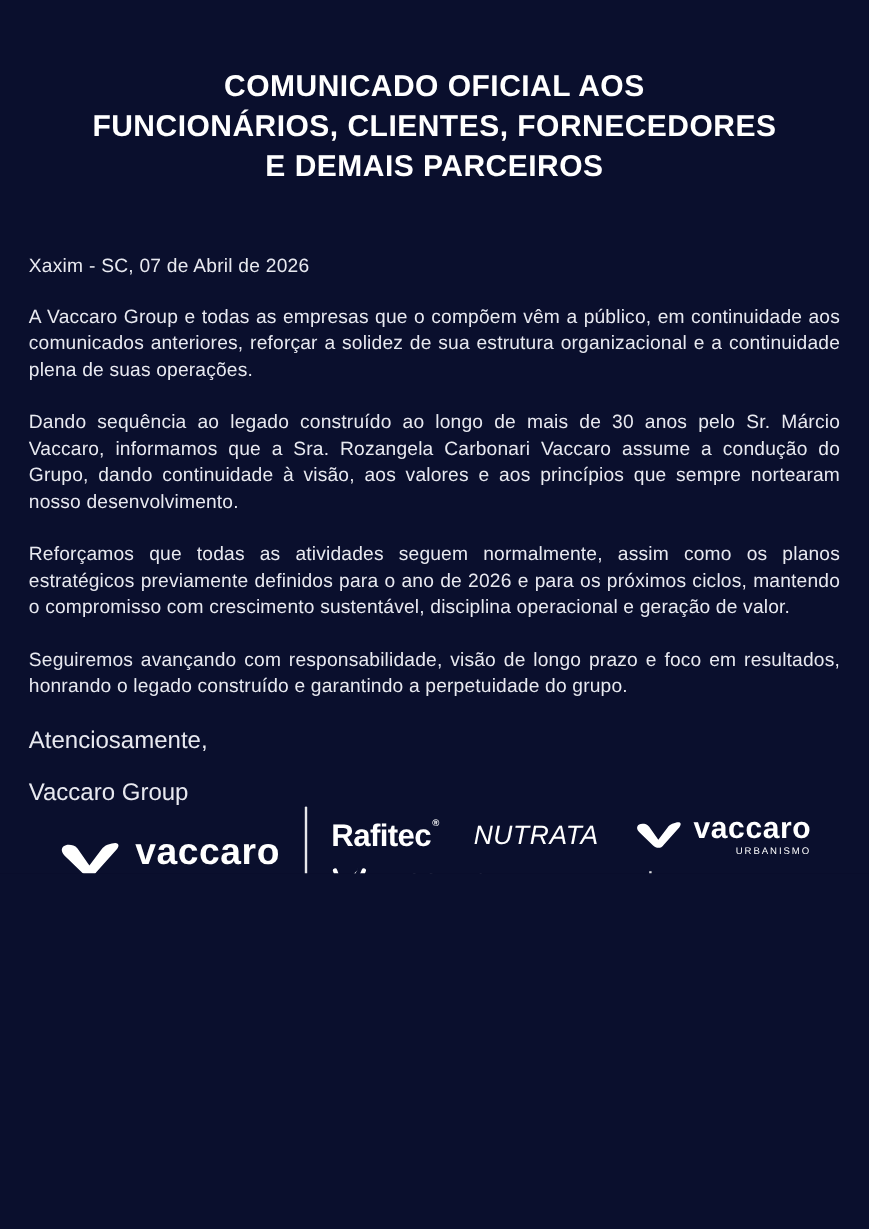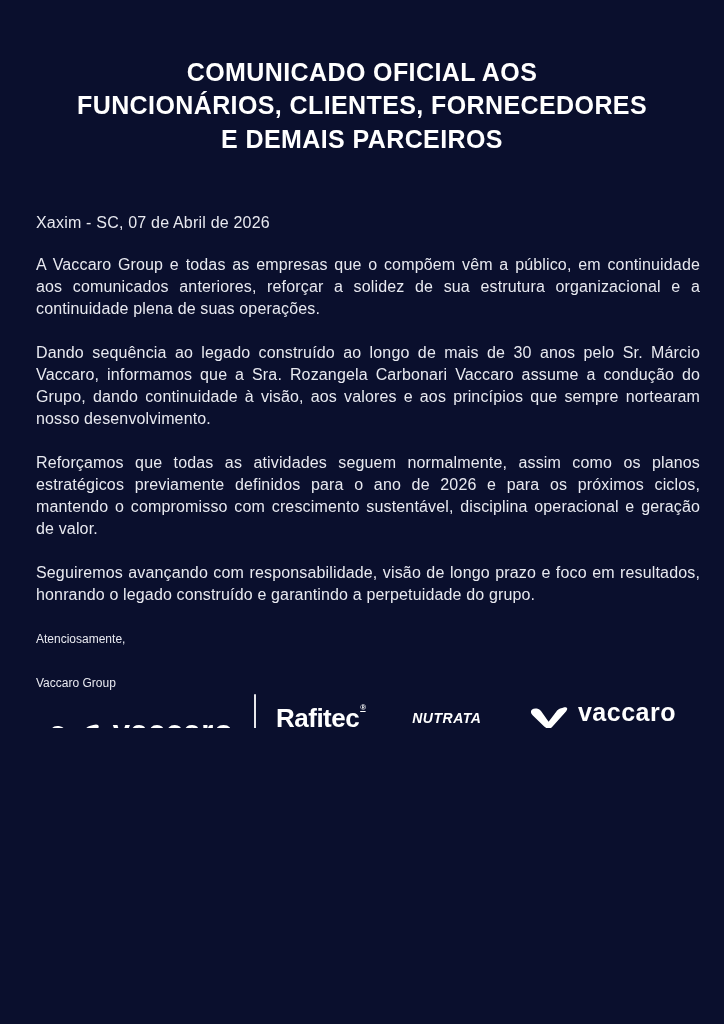--- a/index.html
+++ b/index.html
@@ -27,37 +27,36 @@
     color:var(--title);
     font-size:25px;
     font-weight:bold;
     line-height:1.33;
     letter-spacing:.4px;
   }
   .title span{display:block;}
   
   .content{
     padding:0 24px;
-    margin-left:12px;
   }
   .dateline{
     margin:58px 0 0 0;
     font-size:16px;
     letter-spacing:.2px;
   }
   .content p.par{
     margin:22px 0 0 0;
     font-size:16px;
     line-height:22px;
     letter-spacing:.15px;
     text-align:justify;
   }
   .content p.close{
     margin:22px 0 0 0;
-    font-size:12px;
+    font-size:20px;
     line-height:22px;
   }
   
   .footer{
     margin-top:auto;
     margin-bottom:50px;
     padding:0 48px;
     display:flex;
     align-items:center;
     gap:20px;
@@ -77,25 +76,25 @@
     font-size:10px;letter-spacing:4px;margin-top:3px;opacity:.95;
   }
   .v-divider{
     width:2px;height:90px;background:rgba(255,255,255,.9);
     flex:none;border-radius:1px;
   }
   .brand-rows{flex:1;display:flex;flex-direction:column;gap:9px;}
   .brand-row{display:flex;align-items:center;justify-content:space-between;}
   .brand{display:flex;align-items:center;}
   .rafitec{
-    font-size:26px;font-weight:bold;letter-spacing:-.5px;position:relative;text-decoration:underline;
+    font-size:26px;font-weight:bold;letter-spacing:-.5px;position:relative;
   }
   .rafitec sup{font-size:8px;position:relative;top:-11px;left:1px;}
   .nutrata{
-    font-size:14px;font-weight:bold;font-style:italic;letter-spacing:.5px;
+    font-size:22px;font-weight:normal;font-style:italic;letter-spacing:.5px;
   }
   .urbanismo{gap:9px;}
   .urbanismo .word-main{font-size:25px;}
   .stack{display:flex;flex-direction:column;align-items:flex-end;}
   .stack .word-sub{font-size:8px;letter-spacing:1.6px;margin-top:2px;}
   .energia{gap:5px;}
   .energia .word-main{font-size:17px;letter-spacing:1.6px;}
   .energia .word-sub{font-size:6.5px;letter-spacing:1.2px;margin-top:2px;}
   .pulse{display:flex;flex-direction:column;align-items:flex-start;}
   .pulse .pulse-main{

